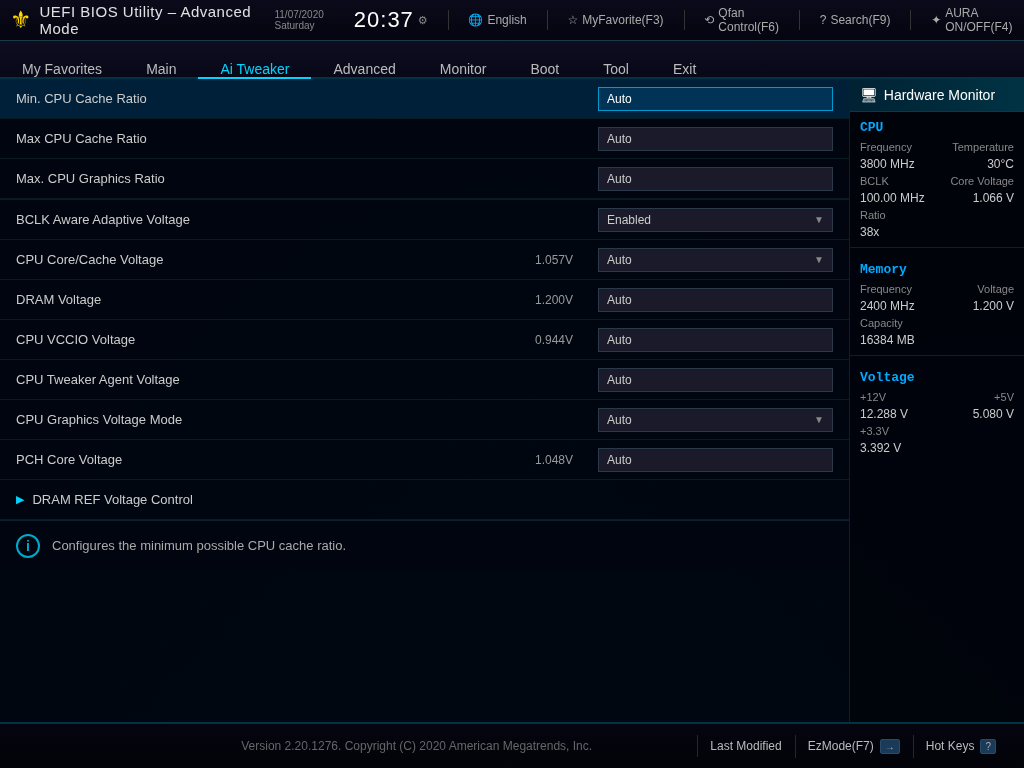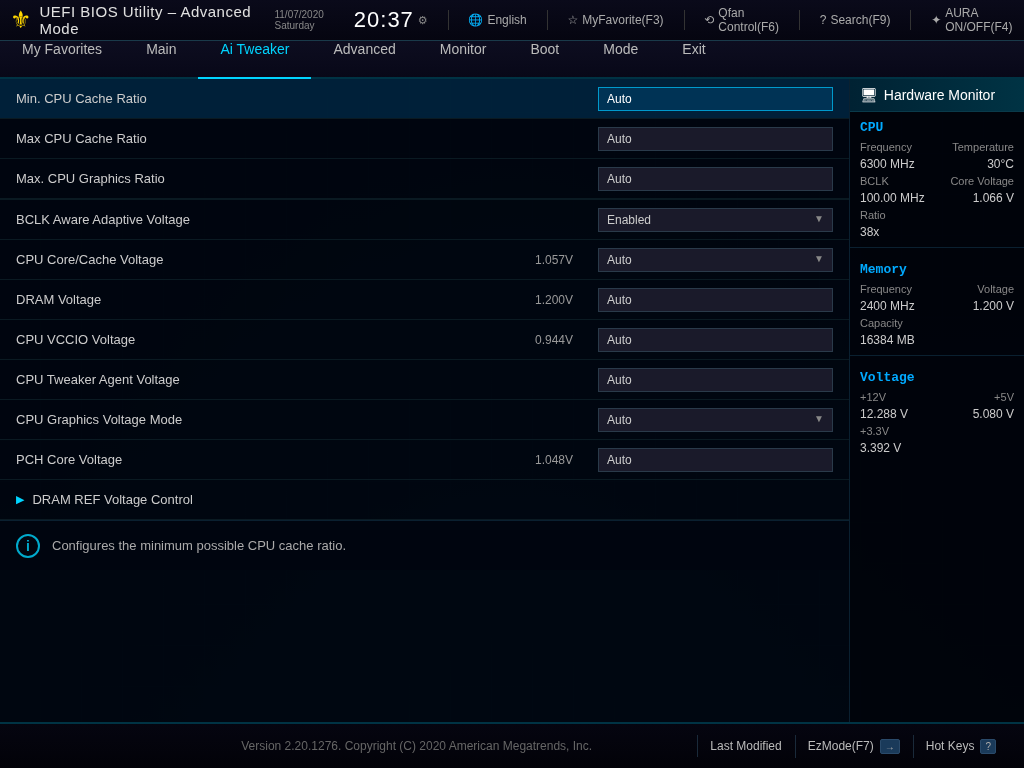--- a/index.html
+++ b/index.html
@@ -101,21 +101,21 @@
     .nav-bar {
       background: linear-gradient(180deg, #0d0d20 0%, #080818 100%);
       display: flex;
       align-items: stretch;
       height: 38px;
       border-bottom: 2px solid #003344;
     }
 
     .nav-item {
       display: flex;
-      align-items: flex-start;
+      align-items: flex-end;
       padding: 0 22px;
       font-size: 14px;
       color: #bbb;
       cursor: pointer;
       border-bottom: 2px solid transparent;
       margin-bottom: -2px;
       transition: color 0.2s;
     }
 
     .nav-item.active {
@@ -172,21 +172,21 @@
     }
 
     .settings-value-box {
       background: #1a1a2a;
       border: 1px solid #2a3a4a;
       color: #ccc;
       font-size: 12px;
       padding: 4px 8px;
       min-width: 235px;
       display: flex;
-      align-items: flex-start;
+      align-items: center;
       justify-content: space-between;
     }
 
     .settings-value-box.active-box {
       background: #003355;
       border-color: #0099cc;
       color: #fff;
     }
 
     .dropdown-arrow {
@@ -432,21 +432,21 @@
     <div class="nav-item">
       <span>Advanced</span>
     </div>
     <div class="nav-item">
       <span>Monitor</span>
     </div>
     <div class="nav-item">
       <span>Boot</span>
     </div>
     <div class="nav-item">
-      <span>Mode</span>
+      <span>Tool</span>
     </div>
     <div class="nav-item">
       <span>Exit</span>
     </div>
   </div>
 
   <div class="main-area">
 
     <div class="content-panel">
 
@@ -546,21 +546,21 @@
         <span class="hw-header-title">Hardware Monitor</span>
       </div>
 
       <div>
         <div class="hw-section-title">CPU</div>
         <div class="hw-row">
           <span class="hw-label">Frequency</span>
           <span class="hw-label">Temperature</span>
         </div>
         <div class="hw-row">
-          <span class="hw-value">6300 MHz</span>
+          <span class="hw-value">3800 MHz</span>
           <span class="hw-value">30°C</span>
         </div>
         <div class="hw-row">
           <span class="hw-label">BCLK</span>
           <span class="hw-label">Core Voltage</span>
         </div>
         <div class="hw-row">
           <span class="hw-value">100.00 MHz</span>
           <span class="hw-value">1.066 V</span>
         </div>

